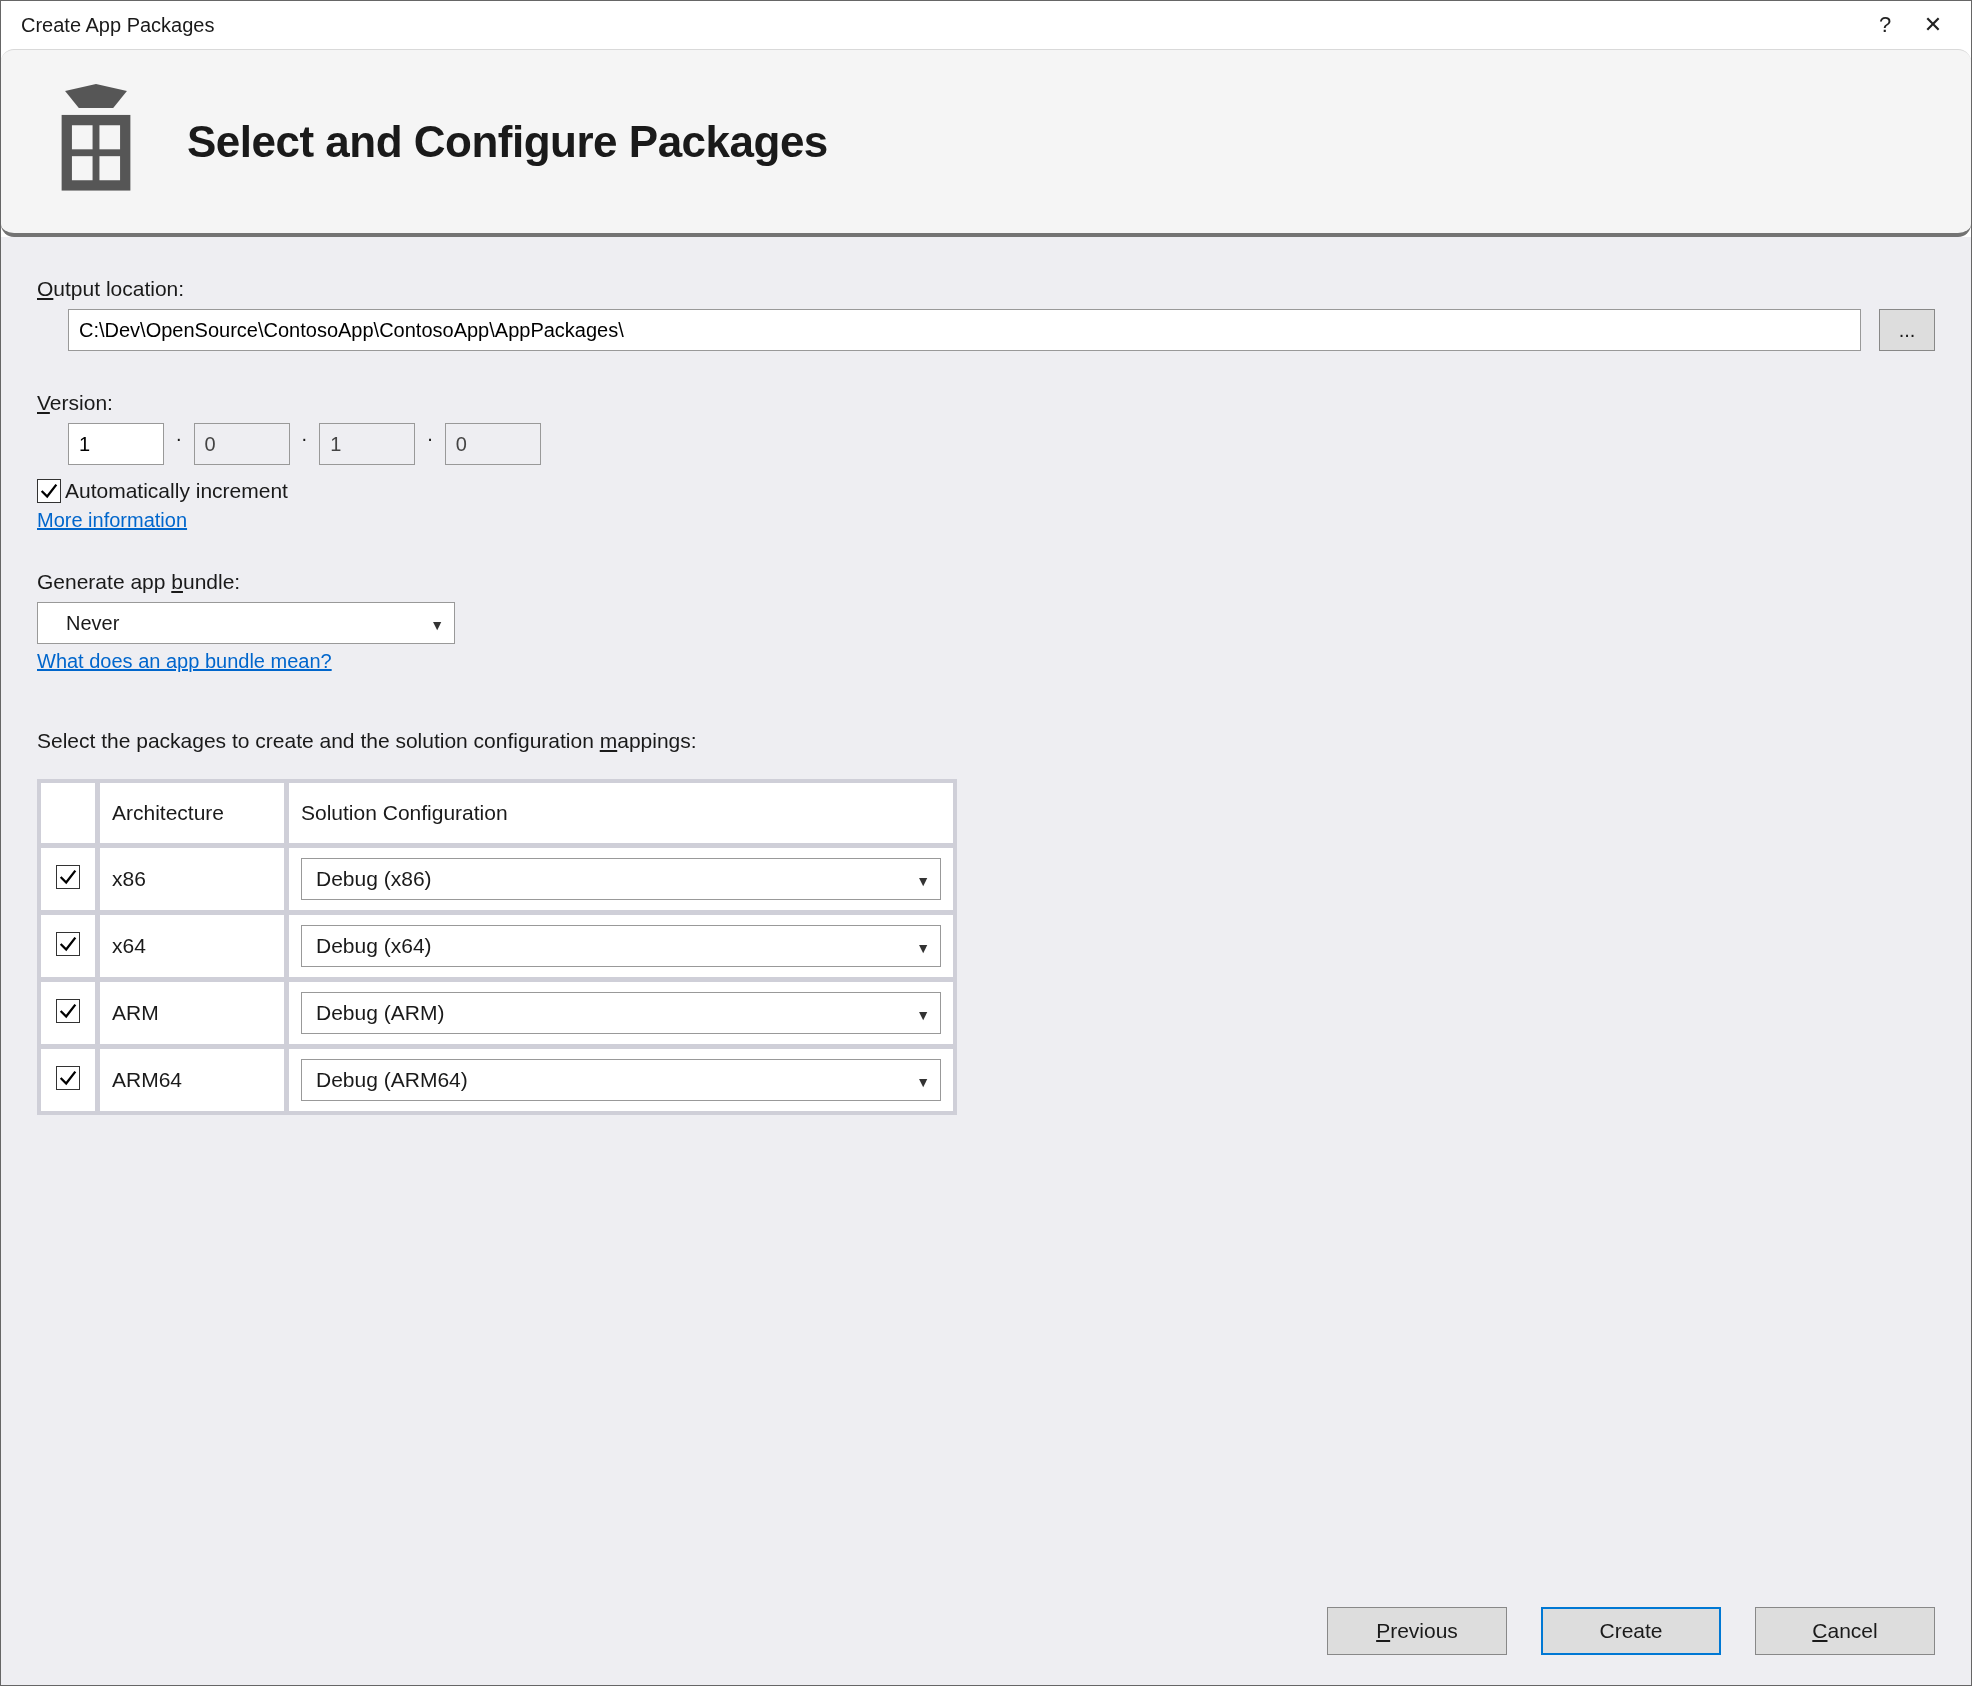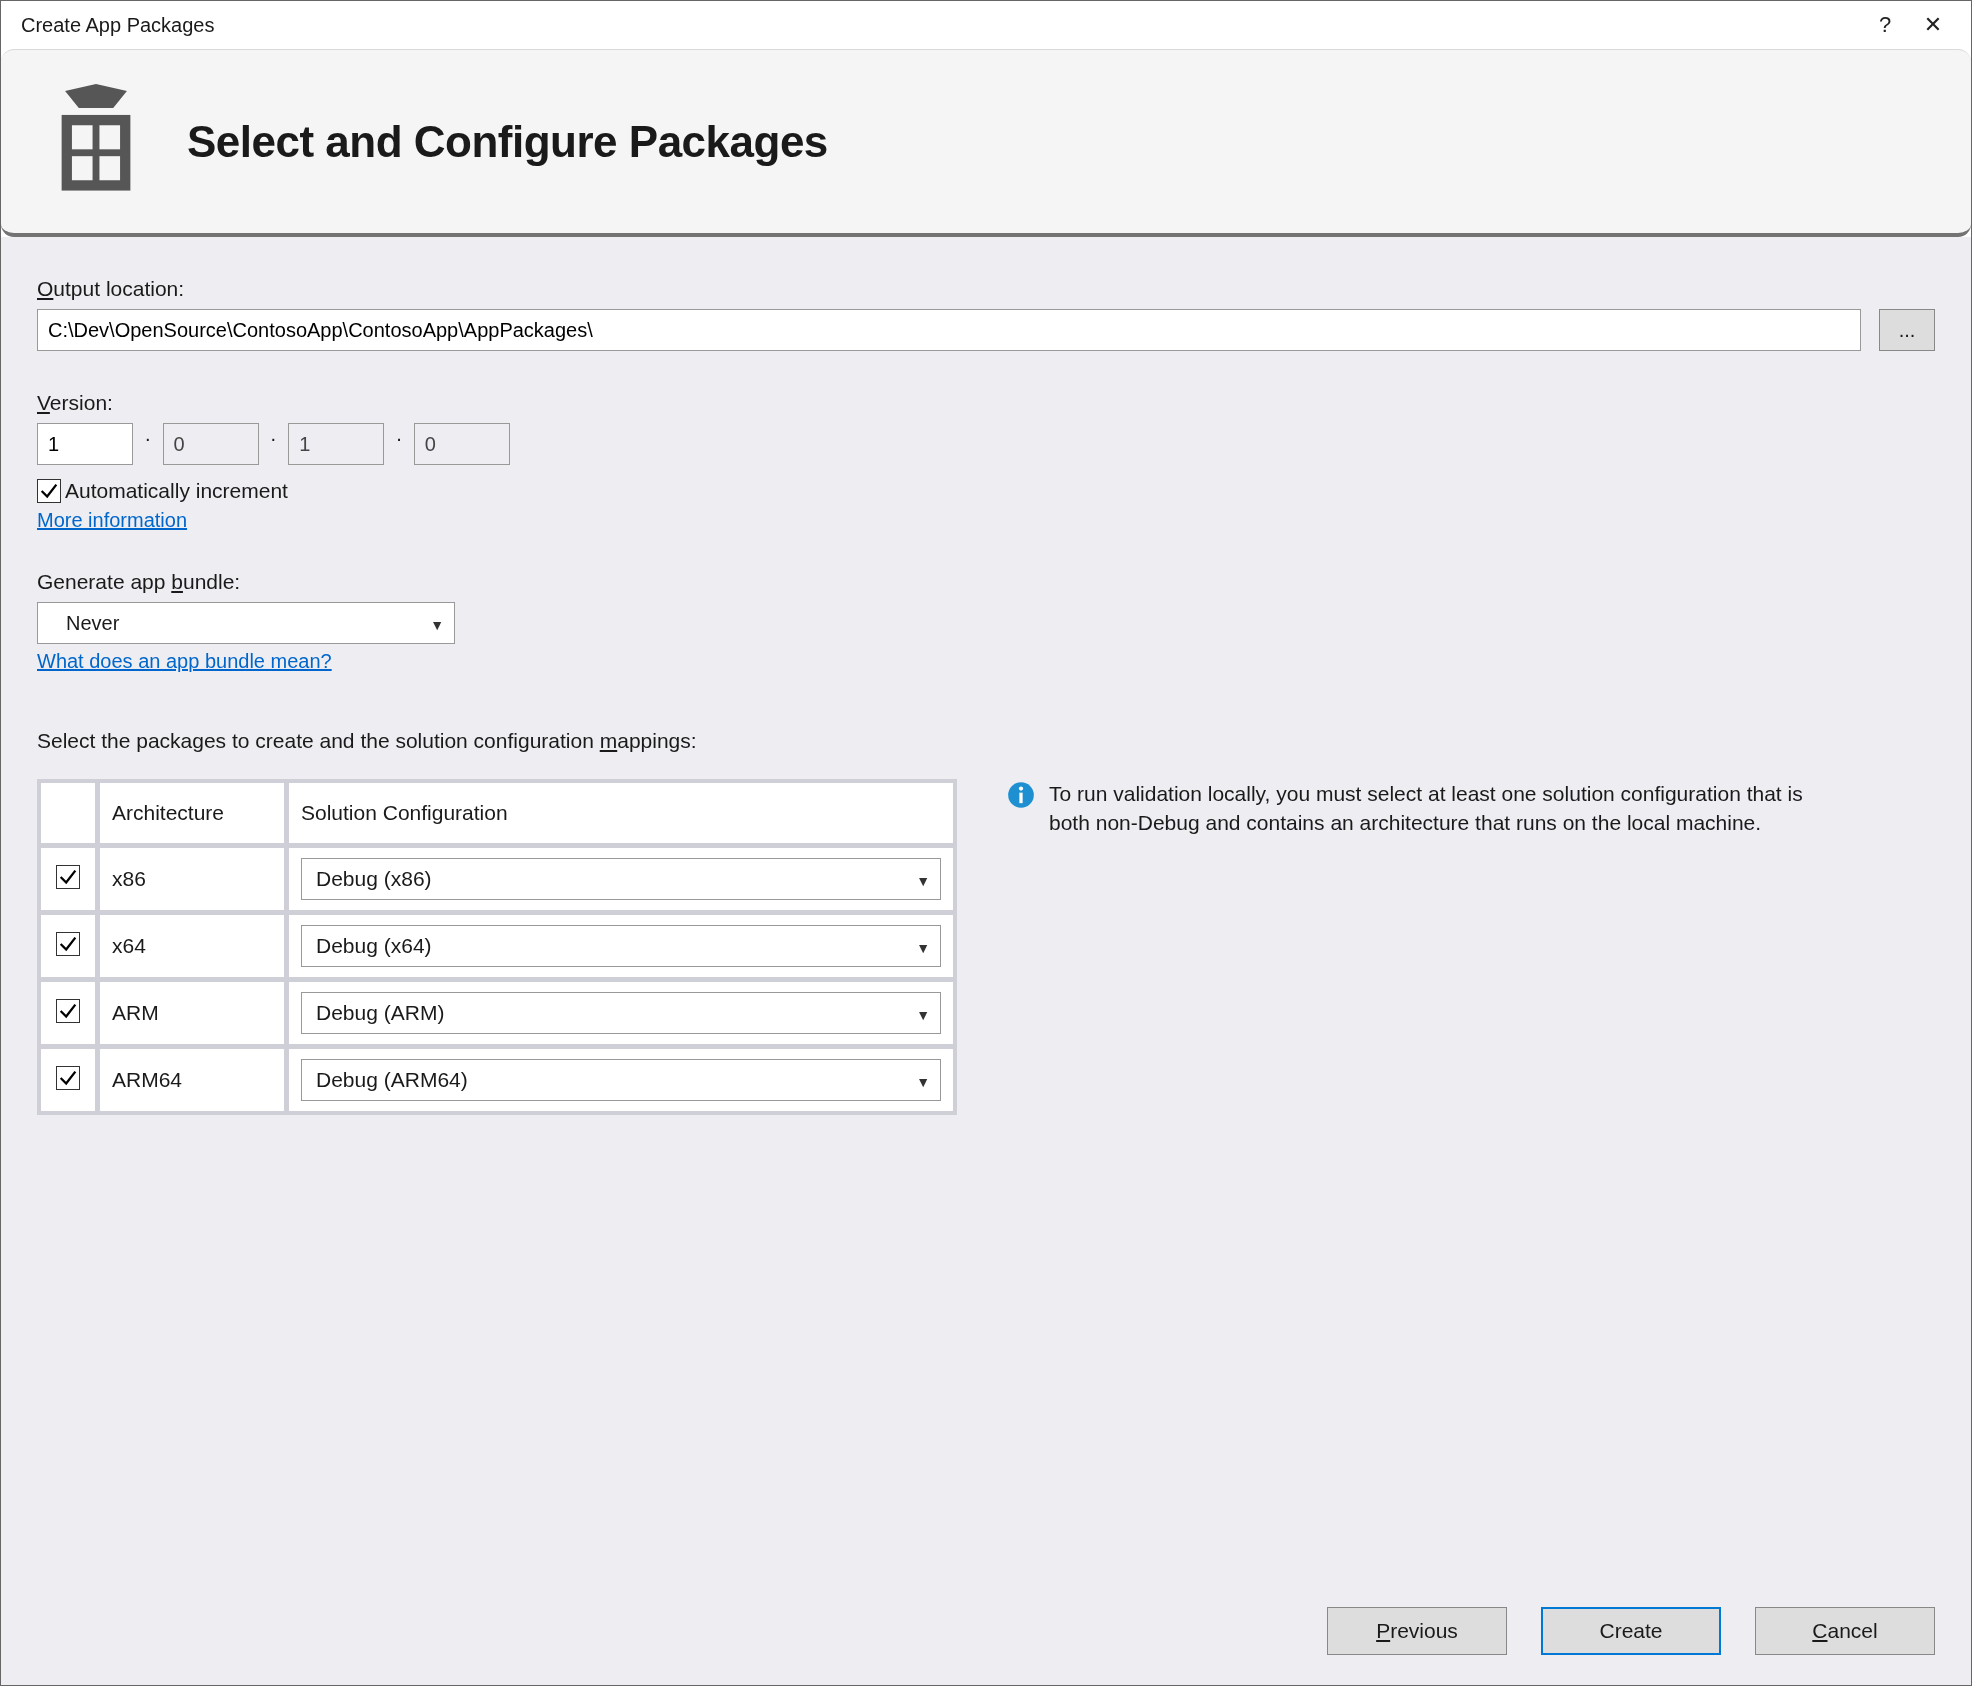--- a/index.html
+++ b/index.html
@@ -60,21 +60,21 @@
     padding: 40px 36px 20px 36px;
     display: flex;
     flex-direction: column;
     overflow: hidden;
   }
   .label {
     font-size: 21px;
     margin-bottom: 8px;
   }
   .underline-char { text-decoration: underline; }
-  .row { display: flex; gap: 10px; }
+  .row { display: flex; gap: 10px; margin-left: 31px; }
   .text-input {
     height: 42px;
     border: 1px solid #999;
     background: #fff;
     padding: 0 10px;
     font-size: 20px;
     font-family: inherit;
   }
   .output-row { gap: 18px; margin-bottom: 40px; }
   .output-row .text-input { flex: 1; }
@@ -363,28 +363,20 @@
               <td class="sol-col">
                 <div class="cell-dropdown">
                   <span>Debug (ARM64)</span>
                   <span class="caret">▼</span>
                 </div>
               </td>
             </tr>
           </tbody>
       </table>
 
-      <div class="info-panel">
-        <svg class="info-icon" viewBox="0 0 24 24">
-          <circle cx="12" cy="12" r="11" fill="#1e90d2"></circle>
-          <rect x="10.6" y="10" width="2.8" height="9" fill="#fff"></rect>
-          <circle cx="12" cy="6.5" r="1.8" fill="#fff"></circle>
-        </svg>
-        <span>To run validation locally, you must select at least one solution configuration that is both non-Debug and contains an architecture that runs on the local machine.</span>
-      </div>
     </div>
 
 
   </div>
 
   <div class="footer">
     <div class="footer-btn">
       <span><span class="underline-char">P</span><span>revious</span></span>
     </div>
     <div class="footer-btn primary">

